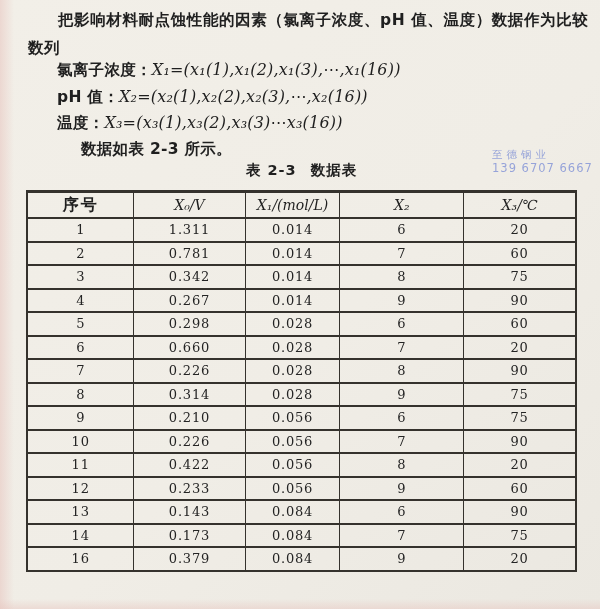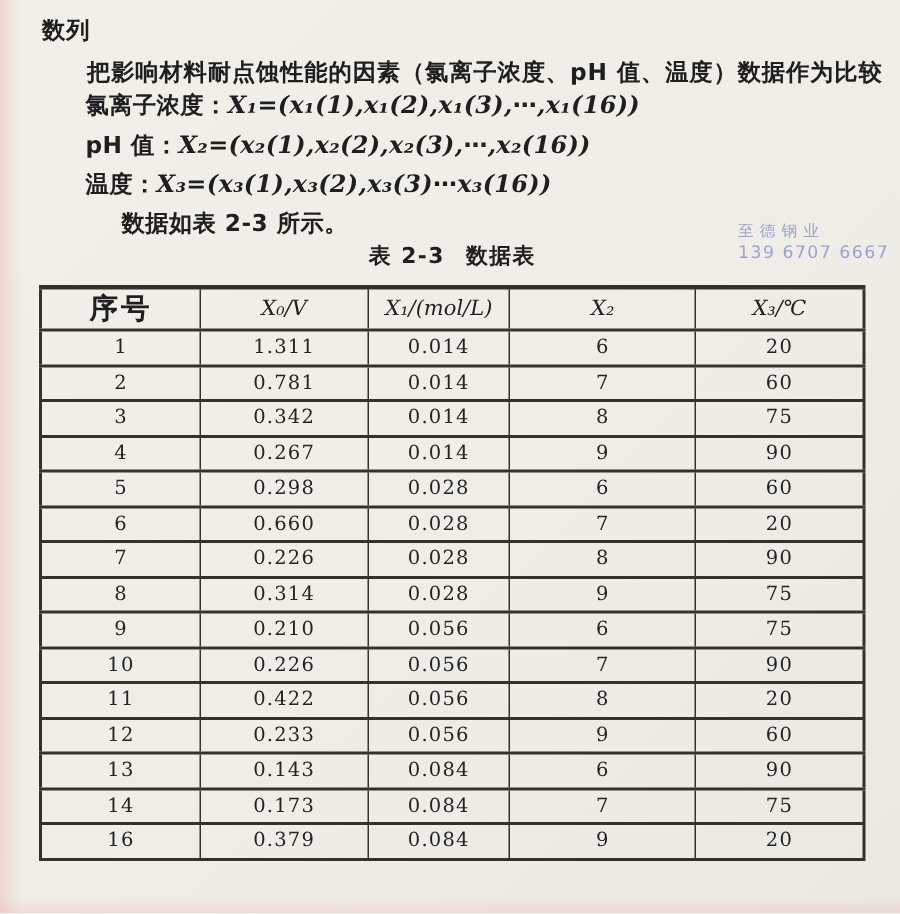--- a/index.html
+++ b/index.html
@@ -21,21 +21,21 @@
     position:absolute;left:28px;top:6px;width:560px;
     font-size:15.5px;line-height:28px;letter-spacing:.6px;font-weight:600;
   }
   .intro .indent{text-indent:30px;}
   .fblock{
     position:absolute;left:57px;top:57px;width:520px;
     font-size:15.5px;line-height:25.5px;font-weight:600;letter-spacing:.3px;
   }
   .fexpr{
     font-family:"DejaVu Serif","DejaVu Sans",serif;
-    font-style:italic;font-weight:700;font-size:16px;letter-spacing:.2px;text-align:right;
+    font-style:italic;font-weight:400;font-size:16px;letter-spacing:.2px;text-align:right;
   }
   .note-line{font-weight:600;margin-left:24px;}
   .watermark{
     position:absolute;left:492px;top:148px;width:104px;
     color:var(--watermark);opacity:.9;
     font-family:"DejaVu Sans",sans-serif;
   }
   .watermark .co{font-size:10.5px;letter-spacing:4px;line-height:13px;white-space:nowrap;}
   .watermark .tel{font-size:11.5px;letter-spacing:1px;line-height:14px;white-space:nowrap;}
   .tbl-title{
@@ -51,35 +51,35 @@
   th,td{
     border:1px solid var(--table_line);
     border-top:2px solid var(--table_line);
     border-bottom:2px solid var(--table_line);
     text-align:center;vertical-align:middle;padding:0;
   }
   th{
     height:24px;font-weight:500;font-size:14px;
     font-family:"DejaVu Serif","DejaVu Sans",serif;font-style:italic;
   }
-  th.c0{font-family:Liberation Serif, serif;font-style:normal;font-size:19px;font-weight:600;letter-spacing:2px;}
+  th.c0{font-family:Liberation Serif, serif;font-style:normal;font-size:16px;font-weight:600;letter-spacing:2px;}
   td{
     height:21.5px;font-size:13px;letter-spacing:.8px;
     font-family:"DejaVu Serif","DejaVu Sans",serif;color:#242424;
   }
   .c0{width:19.4%;} .c1{width:20.3%;margin-top:32px;} .c2{width:17.3%;} .c3{width:22.6%;} .c4{width:20.4%;}
 </style>
 </head>
 <body>
 
 <div class="page">
 
   <div class="intro">
+    <span class="line indent">把影响材料耐点蚀性能的因素（氯离子浓度、pH 值、温度）数据作为比较</span>
     <span class="line">数列</span>
-    <span class="line indent">把影响材料耐点蚀性能的因素（氯离子浓度、pH 值、温度）数据作为比较</span>
   </div>
 
   <div class="fblock">
     <span class="line"><span>氯离子浓度：</span><span class="fexpr">X₁=(x₁(1),x₁(2),x₁(3),⋯,x₁(16))</span></span>
     <span class="line"><span>pH 值：</span><span class="fexpr">X₂=(x₂(1),x₂(2),x₂(3),⋯,x₂(16))</span></span>
     <span class="line"><span>温度：</span><span class="fexpr">X₃=(x₃(1),x₃(2),x₃(3)⋯x₃(16))</span></span>
     <span class="line note-line">数据如表 2-3 所示。</span>
   </div>
 
   <div class="watermark">

